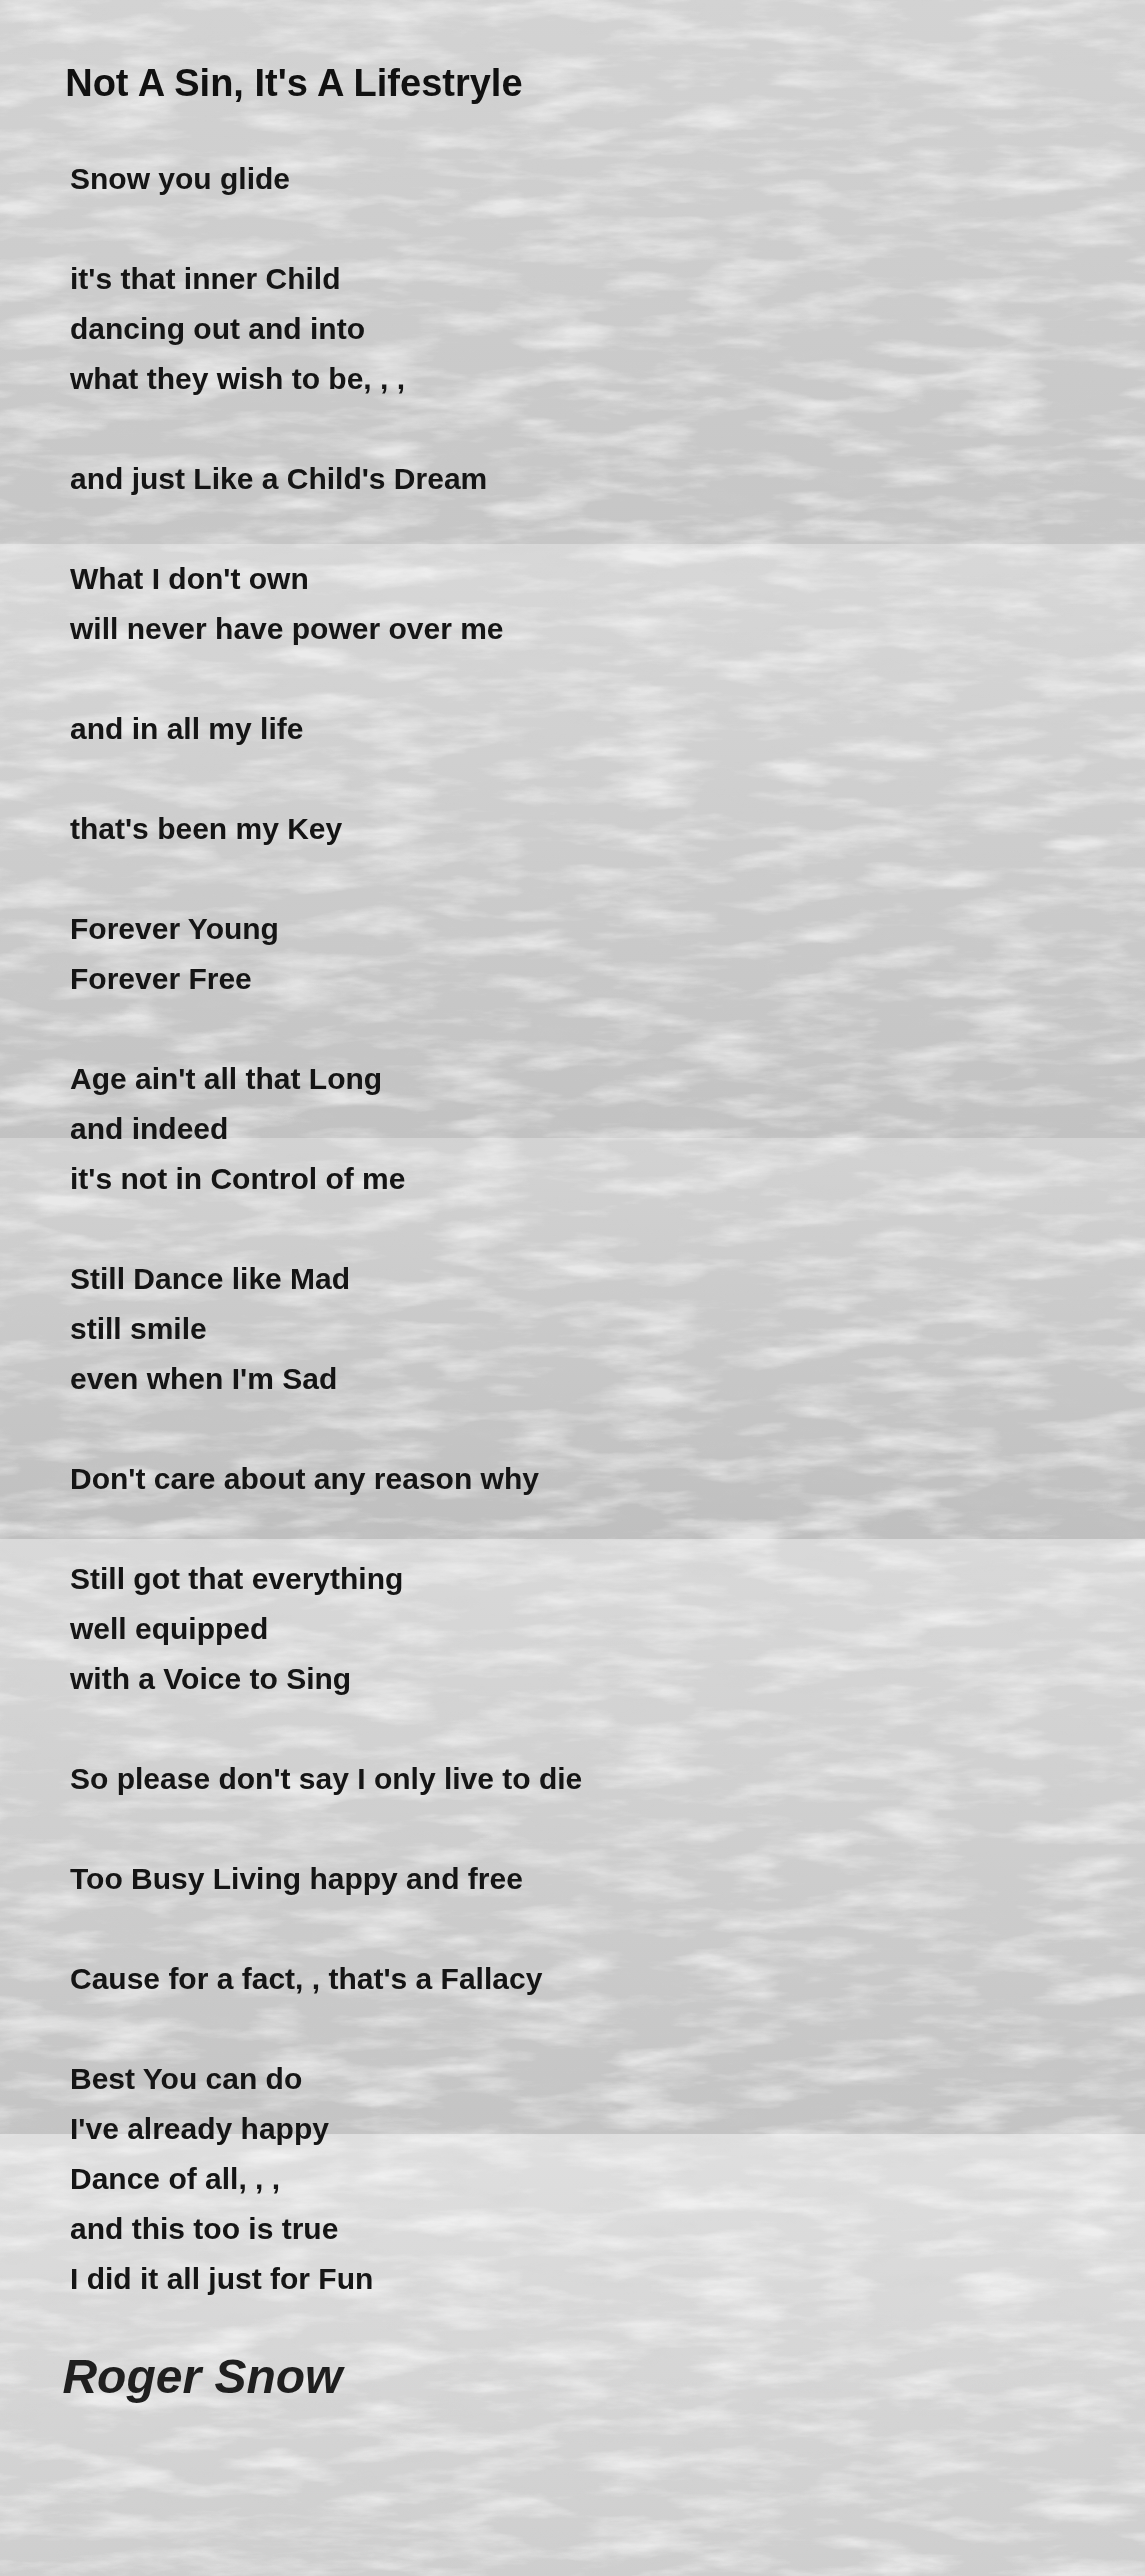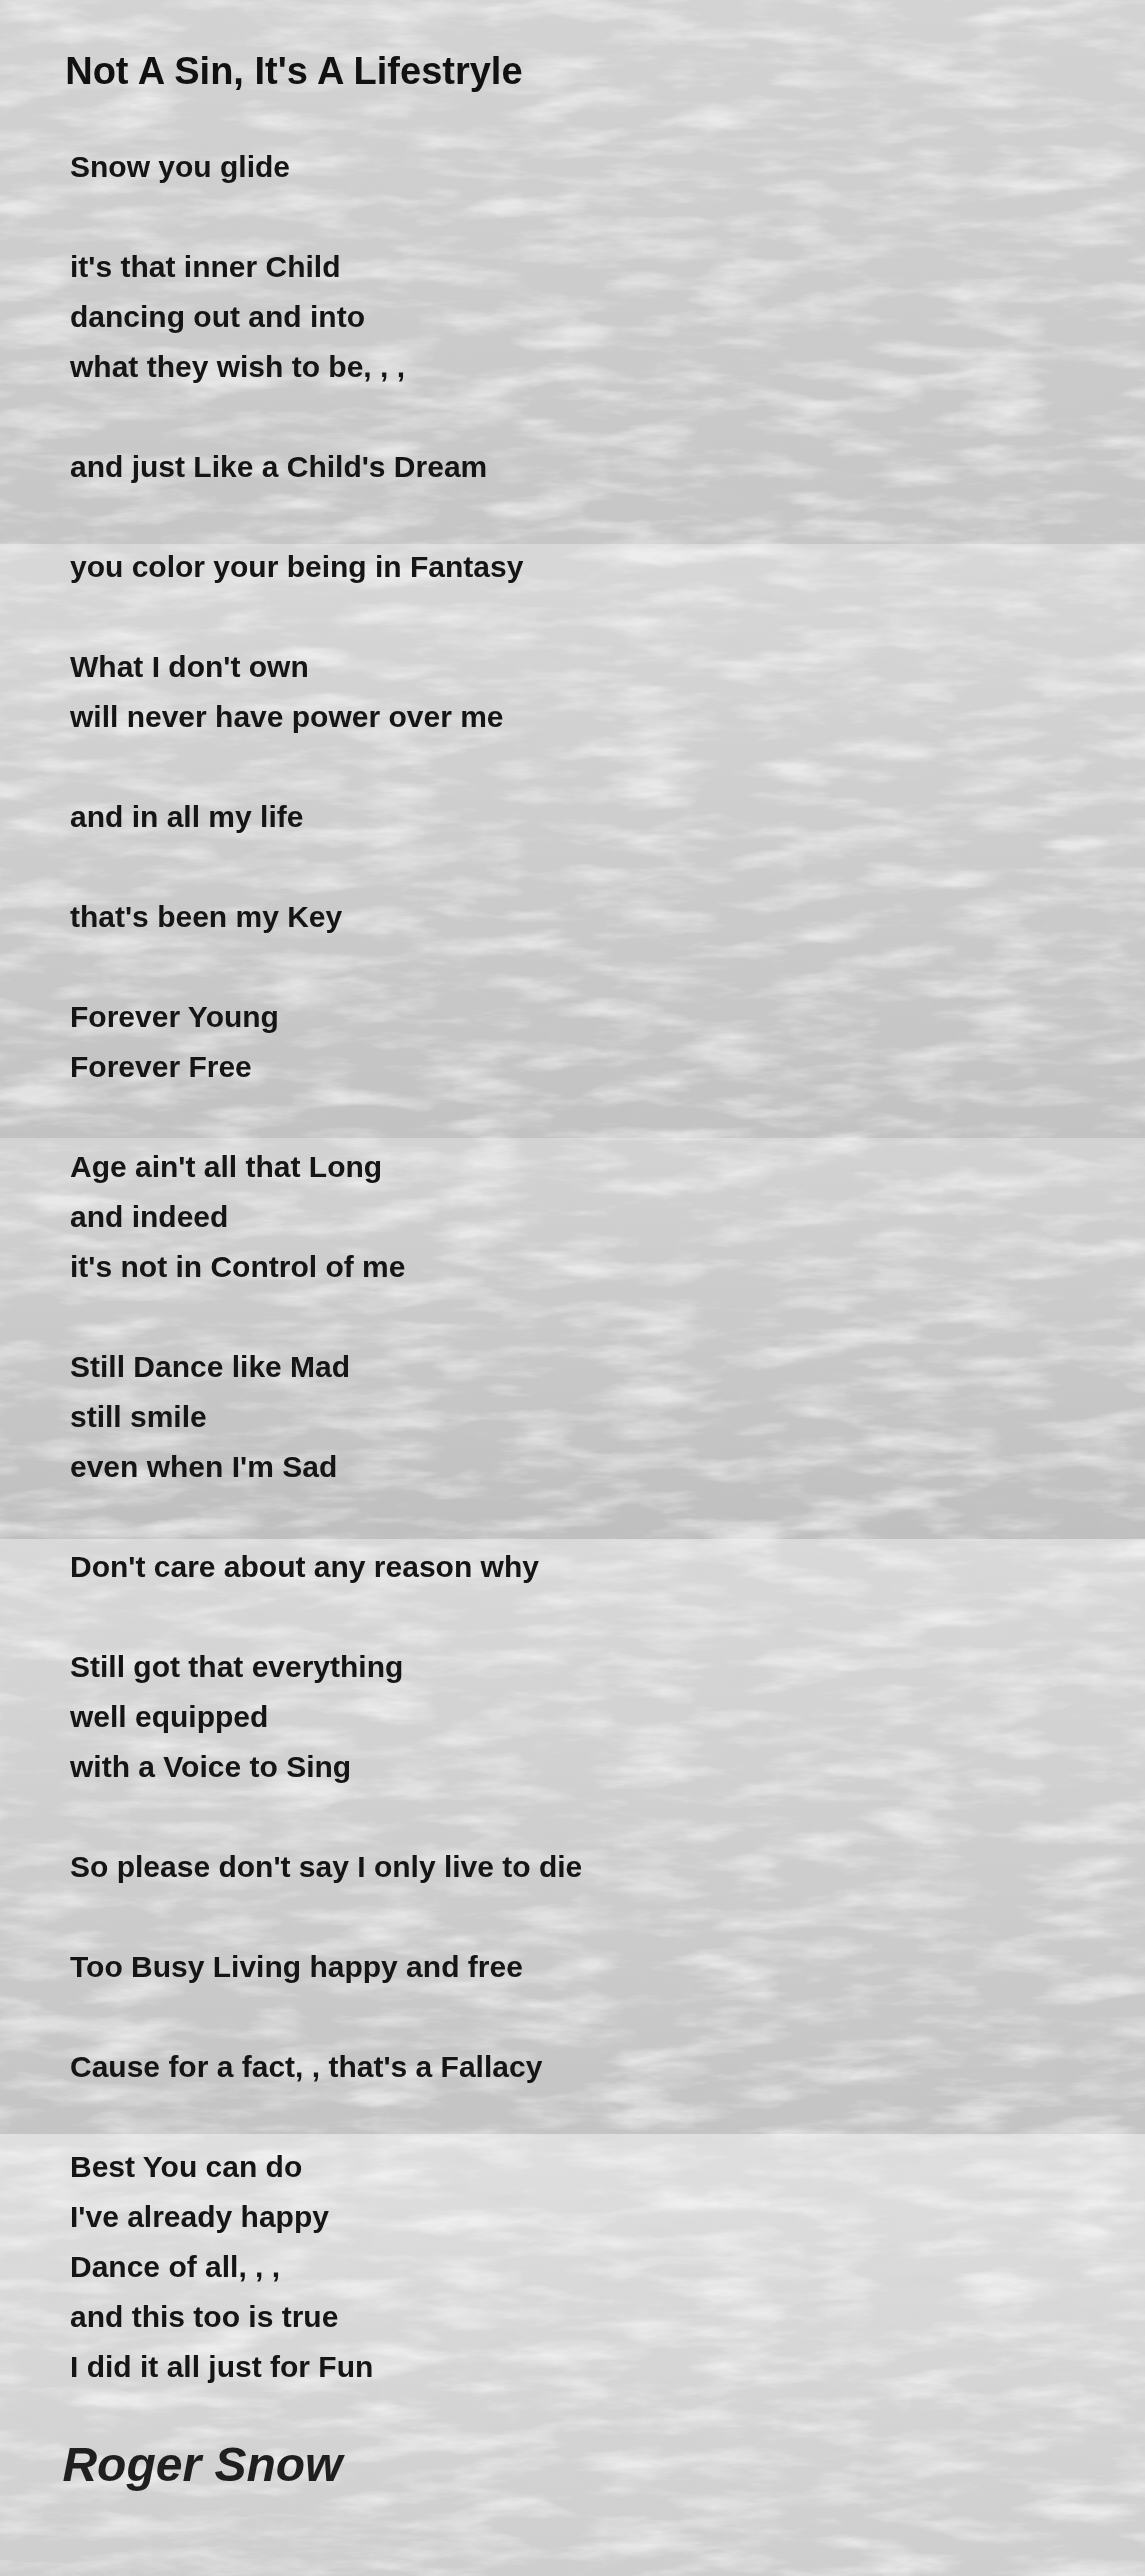--- a/index.html
+++ b/index.html
@@ -31,21 +31,21 @@
   .texture {
     position: absolute;
     inset: 0;
     z-index: 1;
     opacity: 0.55;
     pointer-events: none;
   }
   .content {
     position: relative;
     z-index: 2;
-    padding: 48px 38px 0 70px;
+    padding: 60px 38px 0 70px;
   }
   .title {
     margin: 0 0 0 -4.8px;
     font-size: 38px;
     line-height: 46px;
     font-weight: 700;
     color: var(--title-color, #111);
     letter-spacing: 0;
   }
   .poem {
@@ -106,23 +106,20 @@
         </div>
         <div class="stanza">
           <div class="line">it's that inner Child</div>
           <div class="line">dancing out and into</div>
           <div class="line">what they wish to be, , ,</div>
         </div>
         <div class="stanza">
           <div class="line">and just Like a Child's Dream</div>
         </div>
         <div class="stanza">
-          <div class="line">you color your being in Fantasy</div>
-        </div>
-        <div class="stanza">
           <div class="line">What I don't own</div>
           <div class="line">will never have power over me</div>
         </div>
         <div class="stanza">
           <div class="line">and in all my life</div>
         </div>
         <div class="stanza">
           <div class="line">that's been my Key</div>
         </div>
         <div class="stanza">

